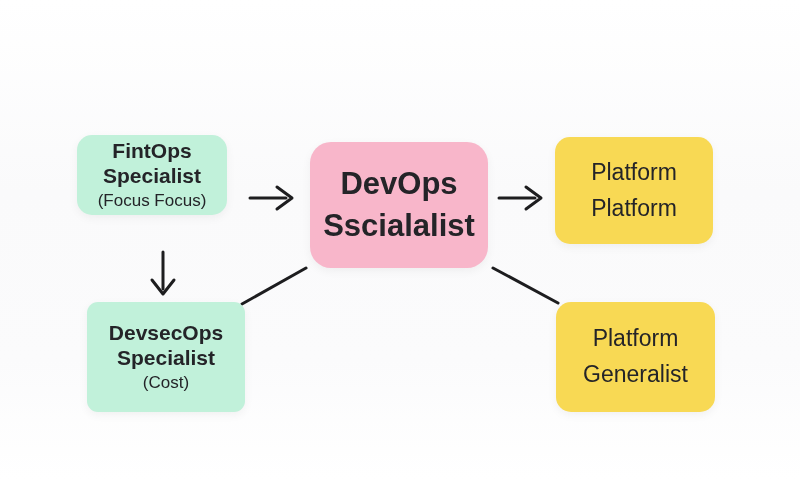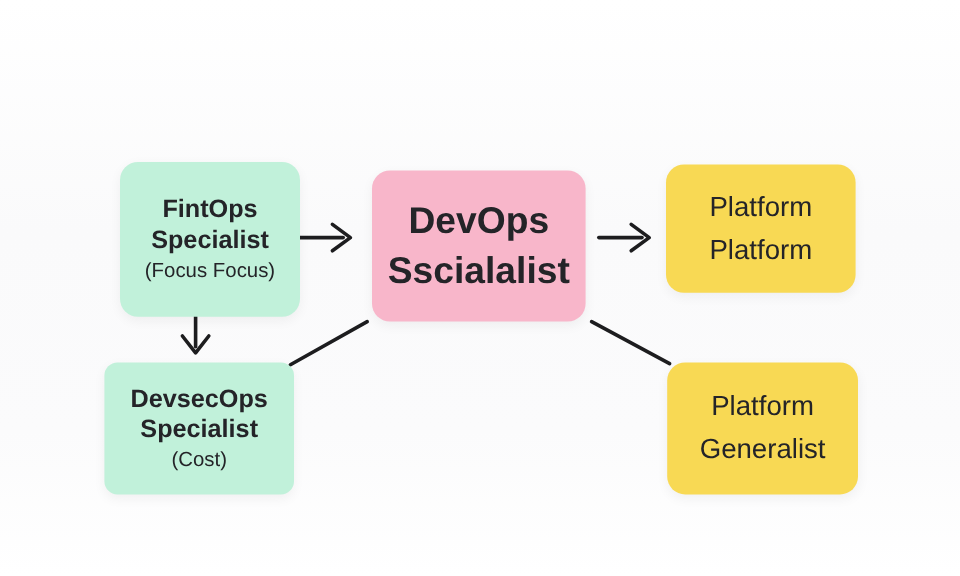--- a/index.html
+++ b/index.html
@@ -32,21 +32,21 @@
     position: absolute;
     display: flex;
     flex-direction: column;
     justify-content: center;
     align-items: center;
     text-align: center;
     border-radius: 15px;
     box-shadow: 0 3px 10px rgba(0,0,0,0.05);
     color: #242428;
   }
-  .node-finops            { left: 100px;  top: 135px; width: 150px; height: 129px; }
+  .node-finops            { left: 77px;  top: 135px; width: 150px; height: 80px; }
   .node-devops            { left: 310px; top: 142px; width: 178px; height: 126px; }
   .node-platform-engineer { left: 555px; top: 137px; width: 158px; height: 107px; }
   .node-devsecops         { left: 87px;  top: 302px; width: 158px; height: 110px; }
   .node-platform-specialist { left: 556px; top: 302px; width: 159px; height: 110px; }
 
   .line-md {
     font-size: 21px;
     font-weight: 600;
     line-height: 1.22;
   }
@@ -87,21 +87,21 @@
 
     <path d="M493 268 L558 303" style="stroke: rgb(29, 29, 31);"></path>
   </svg>
 
   <div class="node node-finops" style="background: rgb(193, 241, 218);">
     <div class="line-md">FintOps</div>
     <div class="line-md">Specialist</div>
     <div class="line-sub">(Focus Focus)</div>
   </div>
 
-  <div class="node node-devops" style="background: rgb(248, 182, 202);">
+  <div class="node node-devops" style="background: rgb(248, 182, 202); border-radius: 21px;">
     <div class="line-xl">DevOps</div>
     <div class="line-xl">Sscialalist</div>
   </div>
 
   <div class="node node-platform-engineer" style="background: rgb(248, 217, 84);">
     <div class="line-lg">Platform</div>
     <div class="line-lg">Platform</div>
   </div>
 
   <div class="node node-devsecops" style="background: rgb(193, 241, 218); border-radius: 11px;">

